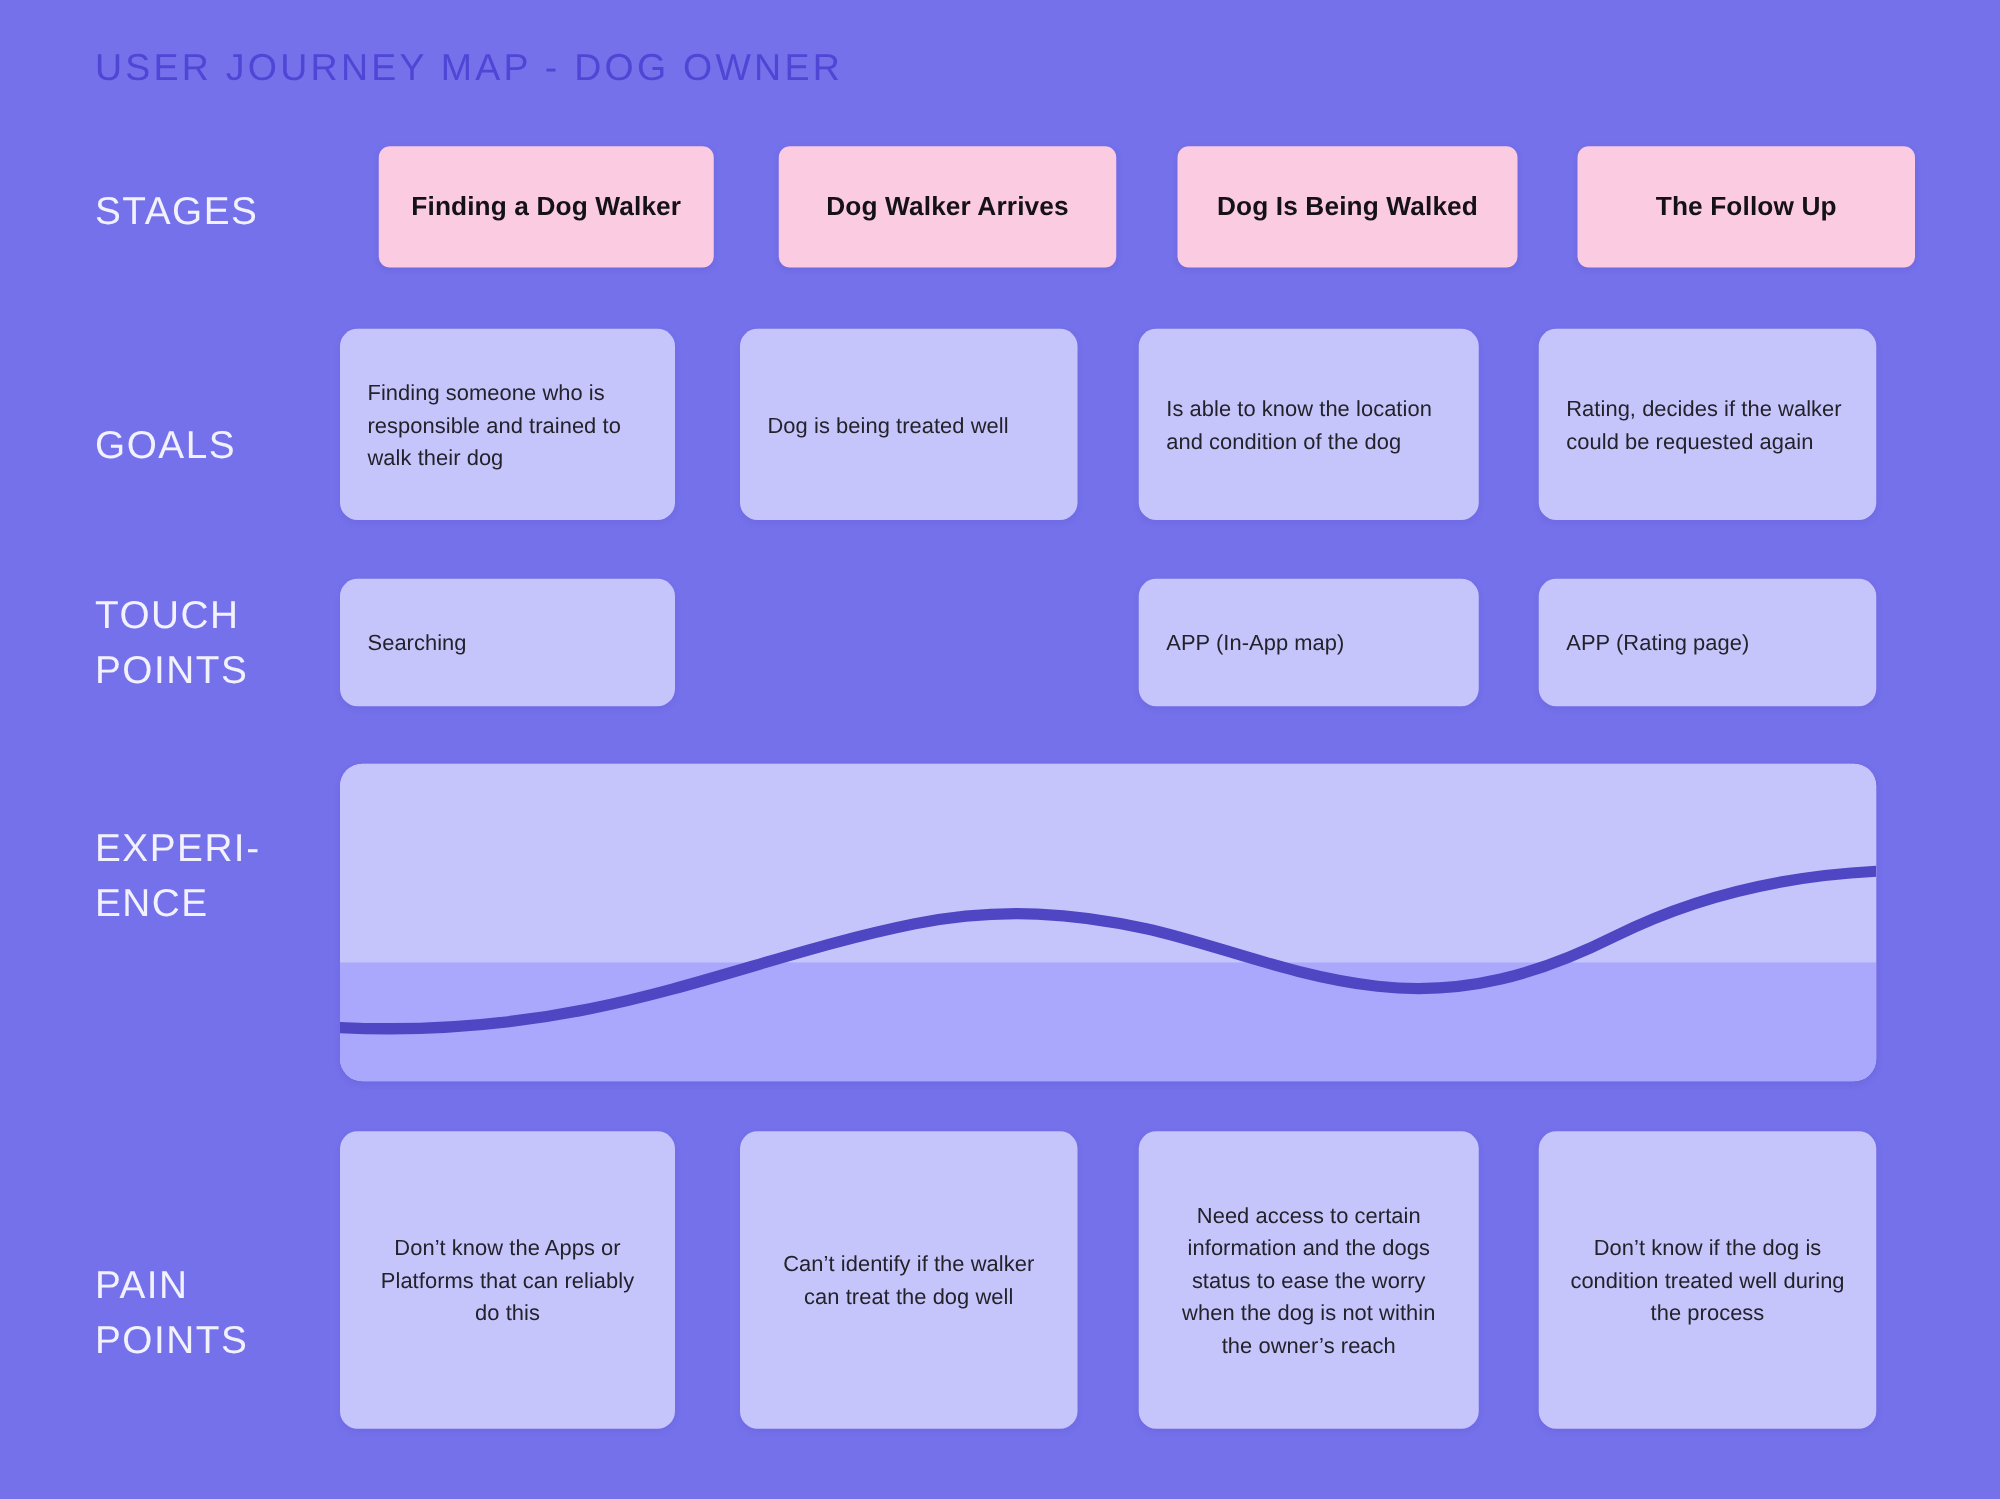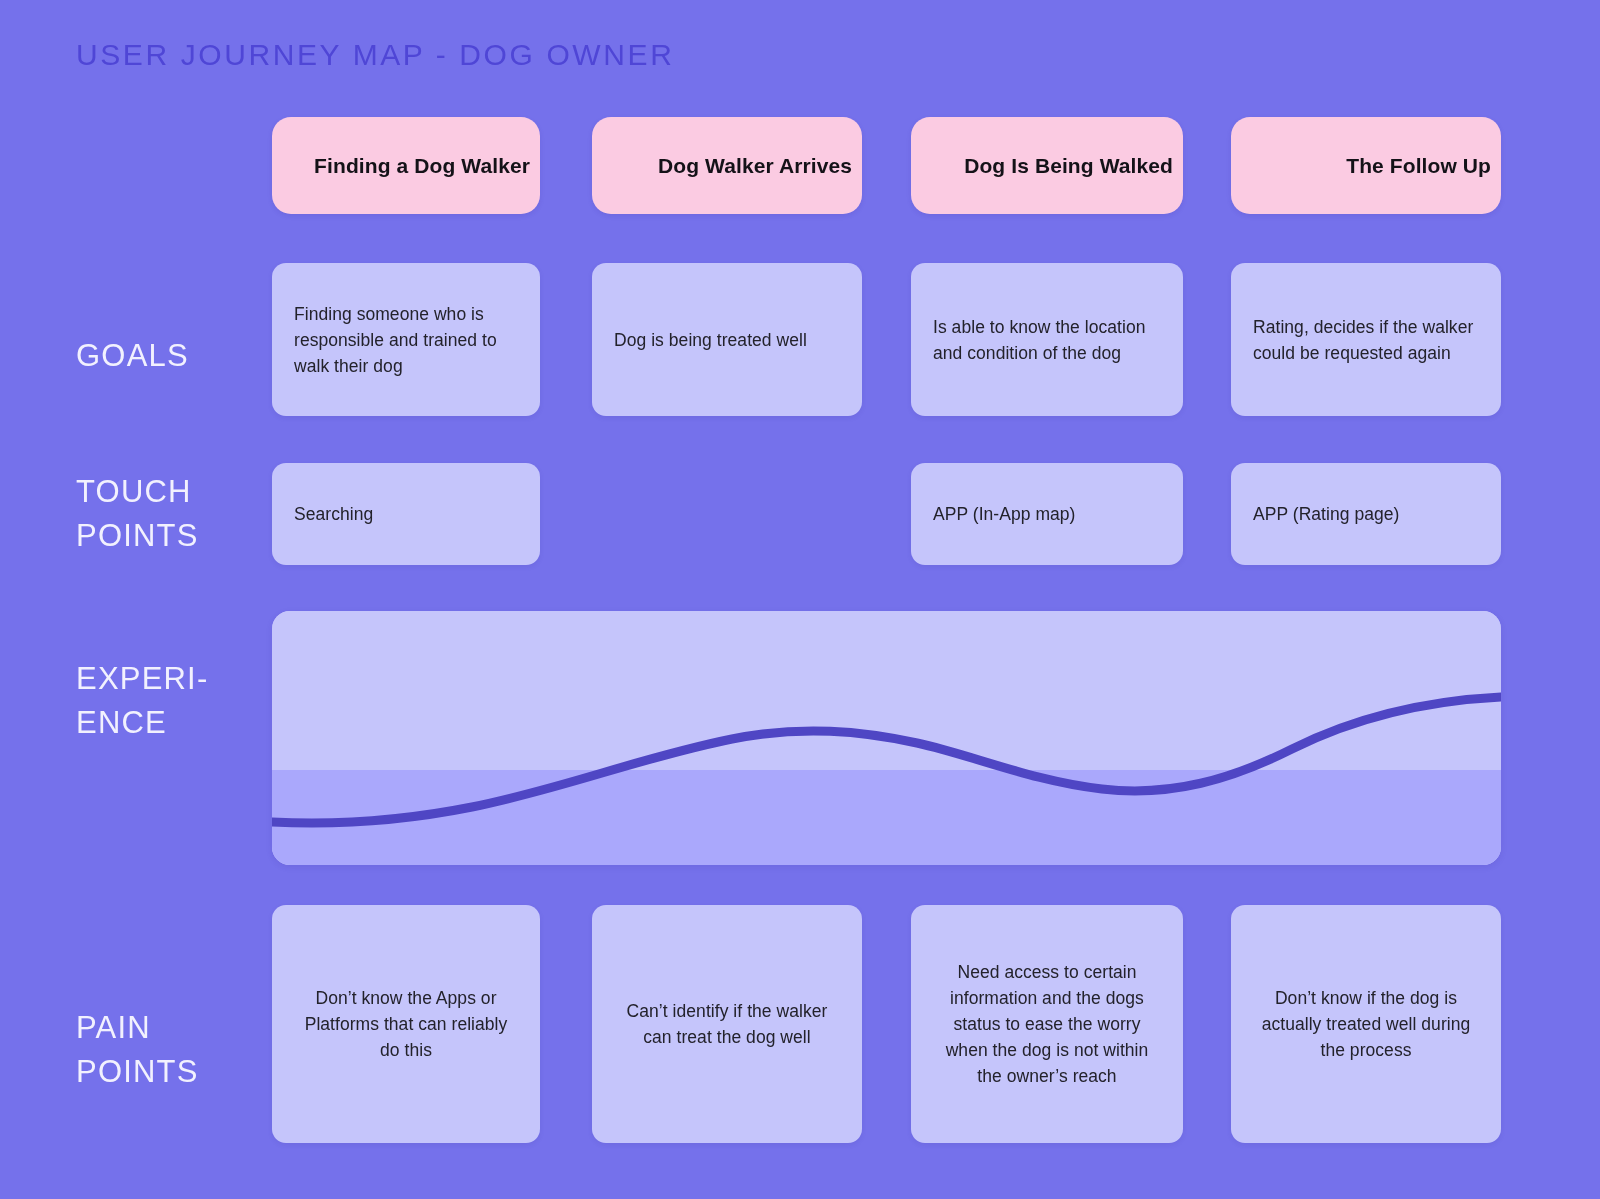--- a/index.html
+++ b/index.html
@@ -58,23 +58,24 @@
     box-sizing: border-box;
     border-radius: 14px;
     display: flex;
     align-items: center;
   }
 
   
   .stage-card {
     background: #FBCBE2;
     height: 97px;
-    border-radius: 19px;
-    justify-content: flex-end;
+    border-radius: 9px;
+    justify-content: center;
     box-shadow: 0 2px 5px rgba(60,45,150,0.12);
+    margin-left: 31px;
   }
   .stage-card .lbl {
     color: #141218;
     font-size: 21px;
     font-weight: bold;
     letter-spacing: 0.1px;
     text-align: center;
     padding: 0 10px;
   }
 
@@ -138,20 +139,21 @@
     height: 100%;
   }
 </style>
 </head>
 <body>
 
 <div id="board">
 
   <div class="title">User Journey Map - Dog Owner</div>
 
+  <div class="row-label stages">Stages</div>
   <div class="row-label goals">Goals</div>
   <div class="row-label touch">
     <div>Touch Points</div>
   </div>
   <div class="row-label exper">
     <div>Experi-</div>
     <div>ence</div>
   </div>
   <div class="row-label pain">
     <div>Pain Points</div>
@@ -210,16 +212,16 @@
   <div class="card content-card r-pain c1">
     <span class="txt">Don’t know the Apps or Platforms that can reliably do this</span>
   </div>
   <div class="card content-card r-pain c2">
     <span class="txt">Can’t identify if the walker can treat the dog well</span>
   </div>
   <div class="card content-card r-pain c3">
     <span class="txt">Need access to certain information and the dogs status to ease the worry when the dog is not within the owner’s reach</span>
   </div>
   <div class="card content-card r-pain c4">
-    <span class="txt">Don’t know if the dog is actually treated well during the process</span>
+    <span class="txt">Don’t know if the dog is condition treated well during the process</span>
   </div>
 
 </div>
 
 </body></html>

